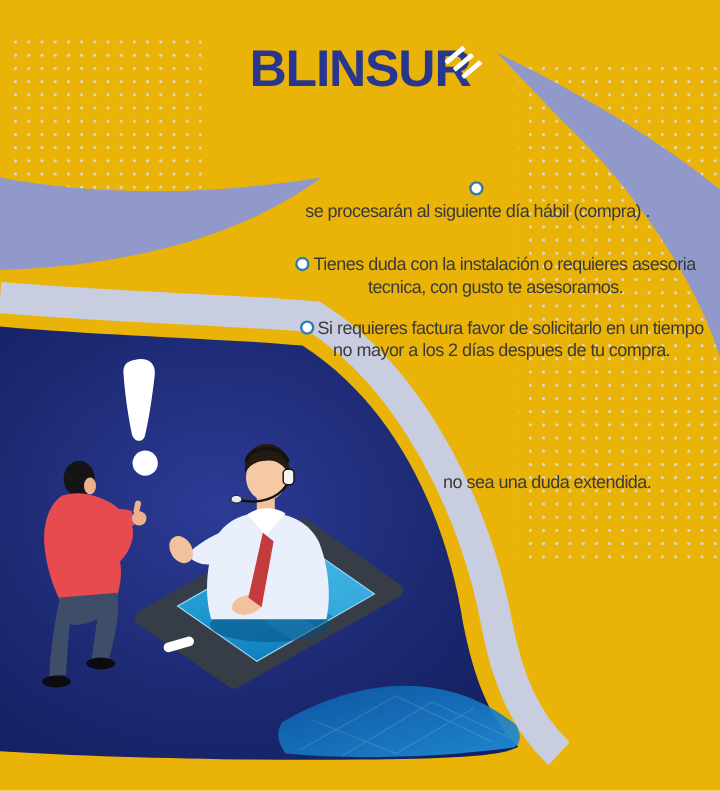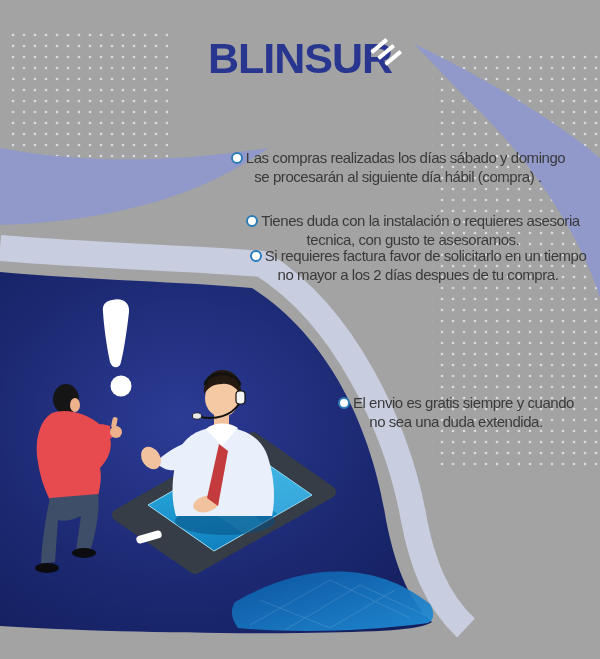--- a/index.html
+++ b/index.html
@@ -1,17 +1,17 @@
 <!DOCTYPE html>
 <html><head>
 <meta charset="utf-8">
 <style>
   html,body{margin:0;padding:0;background:#ffffff;}
   #canvas{
-    position:relative;width:600px;height:659px;overflow:hidden;background:#a3a3a3;
+    position:relative;width:600px;height:659px;overflow:hidden;background:#eab308;
     font-family:"Liberation Sans", sans-serif;
   }
   #decor{position:absolute;left:0;top:0;width:600px;height:659px;}
   .logo{
     position:absolute;top:34px;left:0;width:600px;text-align:center;
     font-size:43px;font-weight:bold;letter-spacing:-1px;color:#28368f;
   }
   .logo .slash{
     position:absolute;width:20px;height:3.5px;background:#ffffff;
     transform:rotate(-40deg);border-radius:1px;
@@ -20,21 +20,21 @@
     position:absolute;color:#3a3a3a;font-size:15px;line-height:19px;
     letter-spacing:-0.45px;text-align:center;
   }
   .bullet .line{white-space:nowrap;}
   .ring{
     display:inline-block;width:8px;height:8px;border:2.4px solid #2c7db6;
     border-radius:50%;background:#ffffff;margin-right:3px;vertical-align:-1px;
   }
   .b1{top:148px;left:196px;width:404px;}
   .b2{top:211px;left:222px;width:382px;}
-  .b3{top:246px;left:236px;width:364px;}
+  .b3{top:264px;left:236px;width:364px;}
   .b4{top:329px;left:292px;width:300px;}
   .b5{top:393px;left:322px;width:268px;}
 </style>
 </head>
 <body>
 
 <div id="canvas">
 
   <svg id="decor" viewBox="0 0 600 659" xmlns="http://www.w3.org/2000/svg">
     <defs>
@@ -126,33 +126,32 @@
   </svg>
 
   <div class="logo">
     <span>BLINSUR</span>
     <span class="slash" style="left:369px;top:10px;"></span>
     <span class="slash" style="left:376px;top:16px;"></span>
     <span class="slash" style="left:383px;top:22px;"></span>
   </div>
 
   <div class="bullet b1">
-    <div class="line"><span class="ring"></span><span>Las compras realizadas los días sábado y domingo</span></div>
+    <div class="line"><span class="ring"></span></div>
     <div class="line">se procesarán al siguiente día hábil (compra) .</div>
   </div>
 
   <div class="bullet b2">
     <div class="line"><span class="ring"></span><span>Tienes duda con la instalación o requieres asesoria</span></div>
     <div class="line">tecnica, con gusto te asesoramos.</div>
   </div>
 
   <div class="bullet b3">
     <div class="line"><span class="ring"></span><span>Si requieres factura favor de solicitarlo en un tiempo</span></div>
     <div class="line">no mayor a los 2 días despues de tu compra.</div>
   </div>
 
 
   <div class="bullet b5">
-    <div class="line"><span class="ring"></span><span>El envio es gratis siempre y cuando</span></div>
     <div class="line">no sea una duda extendida.</div>
   </div>
 
 </div>
 
 </body></html>

